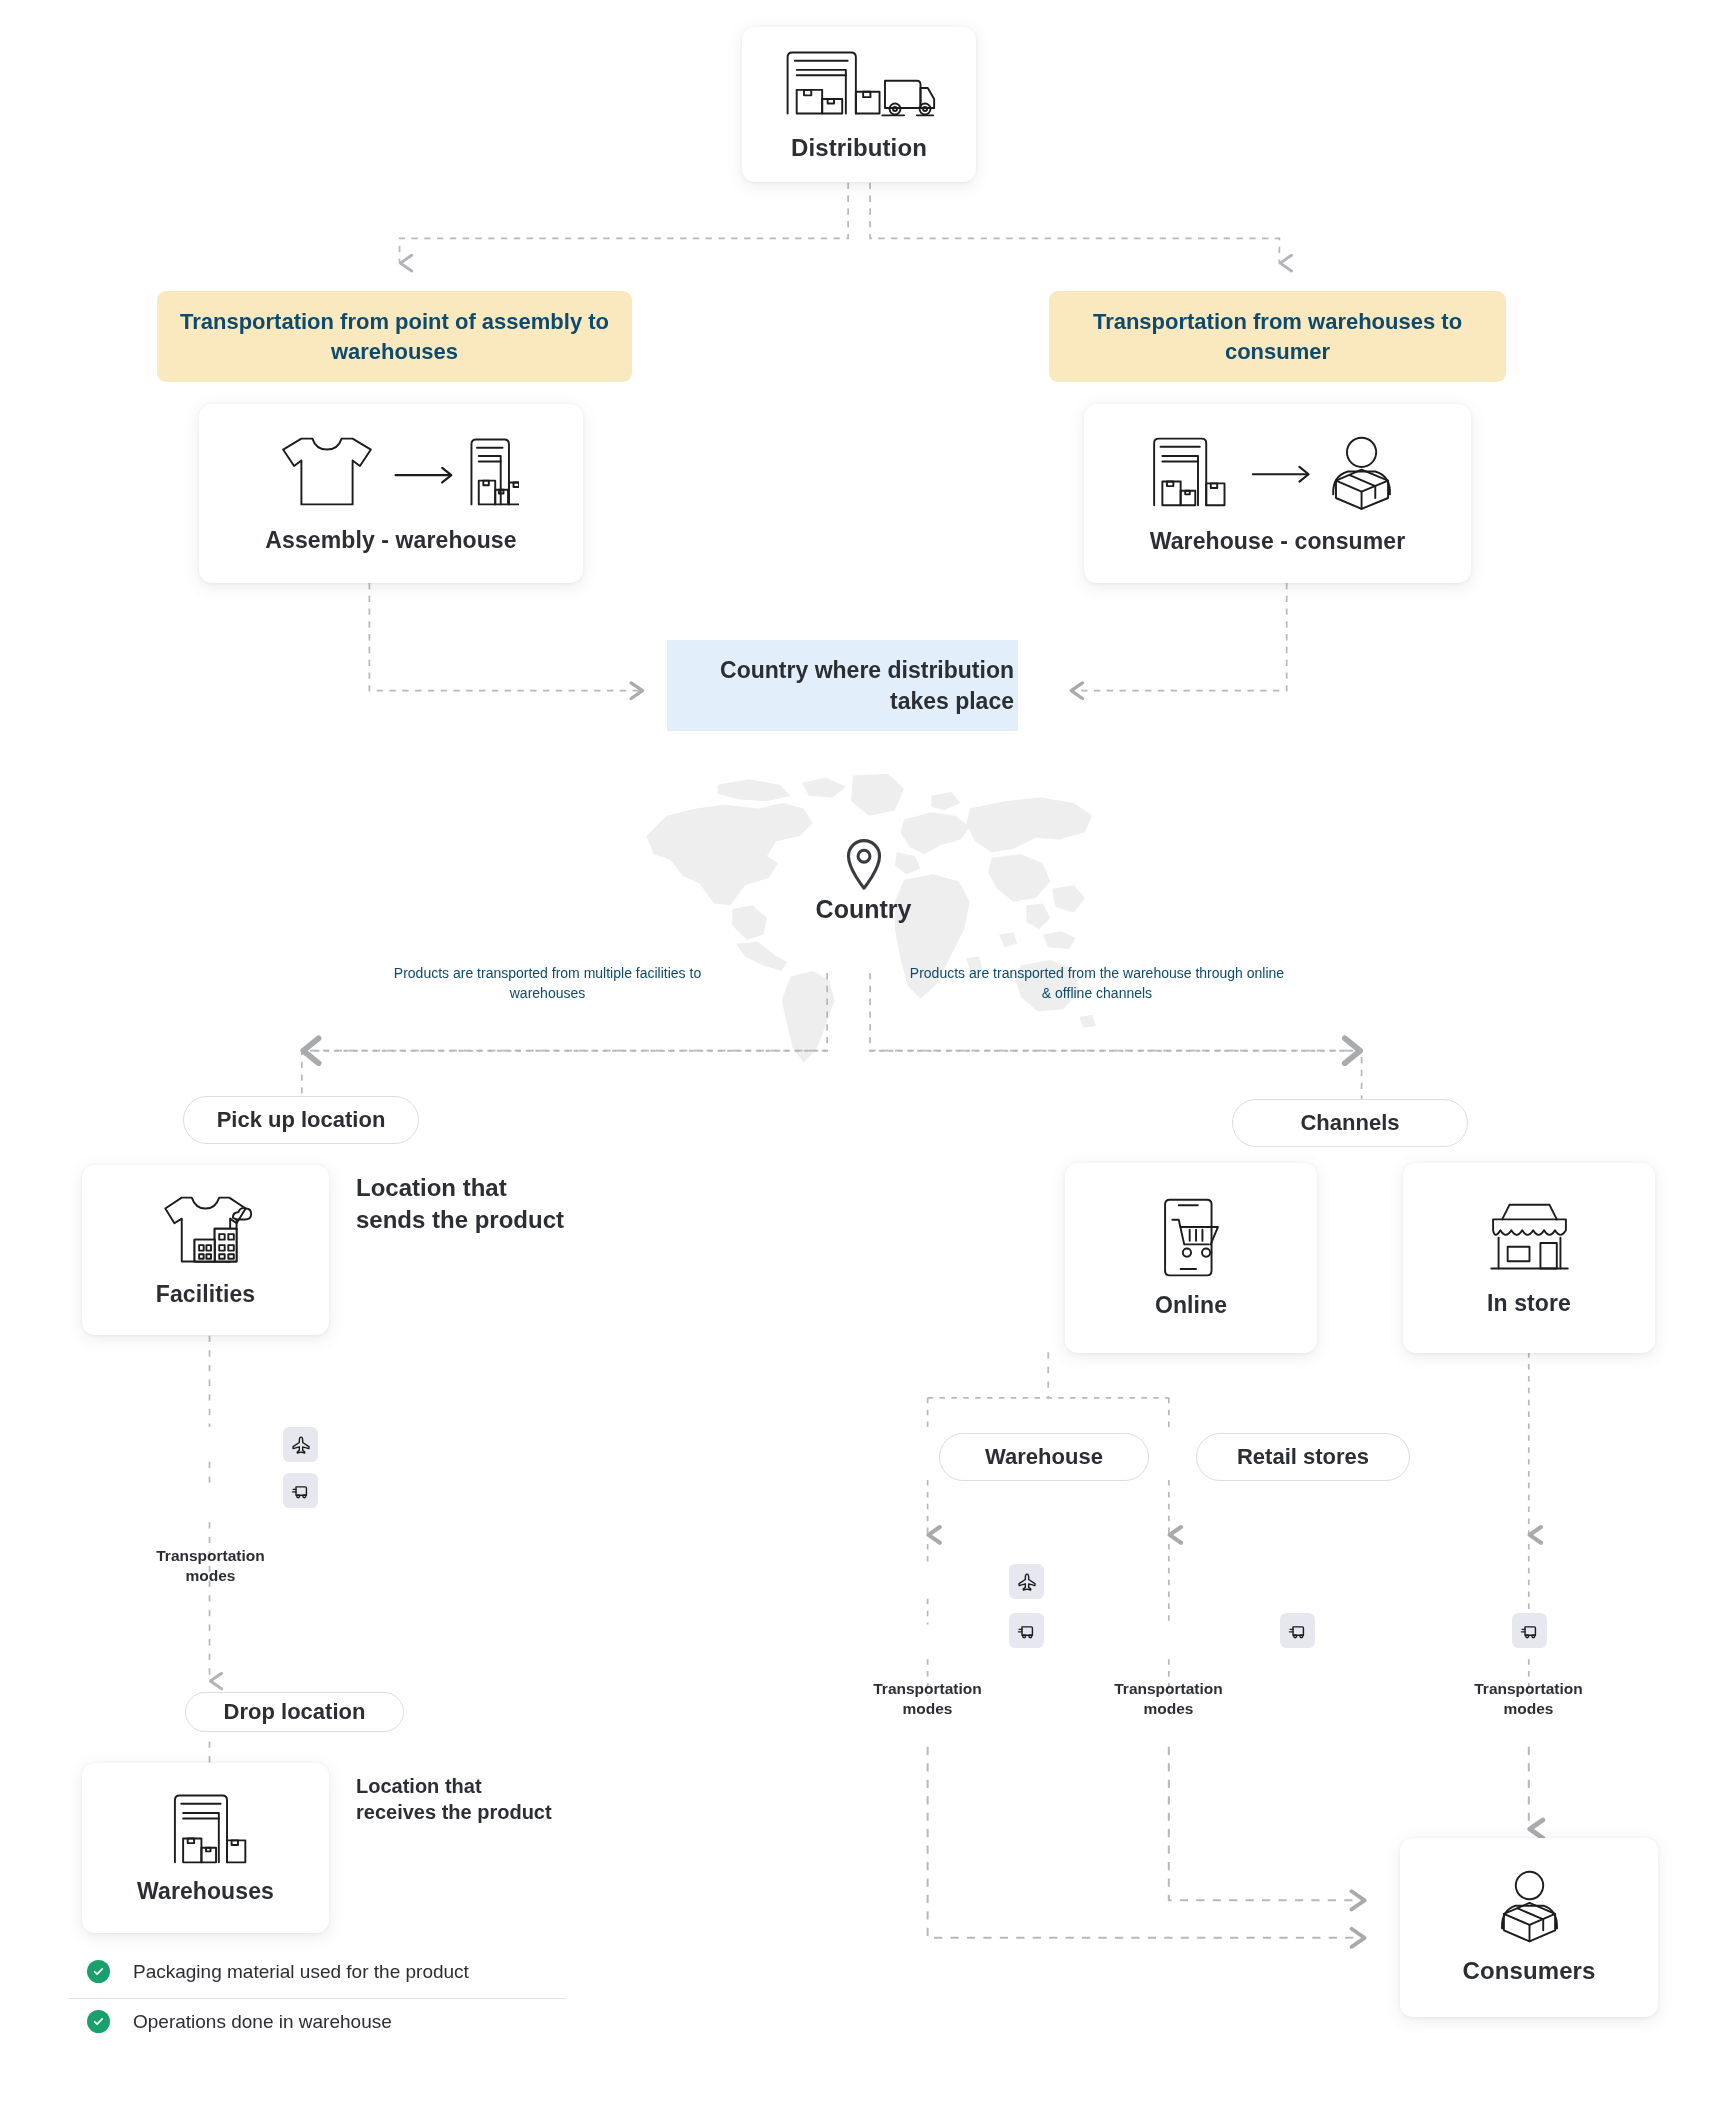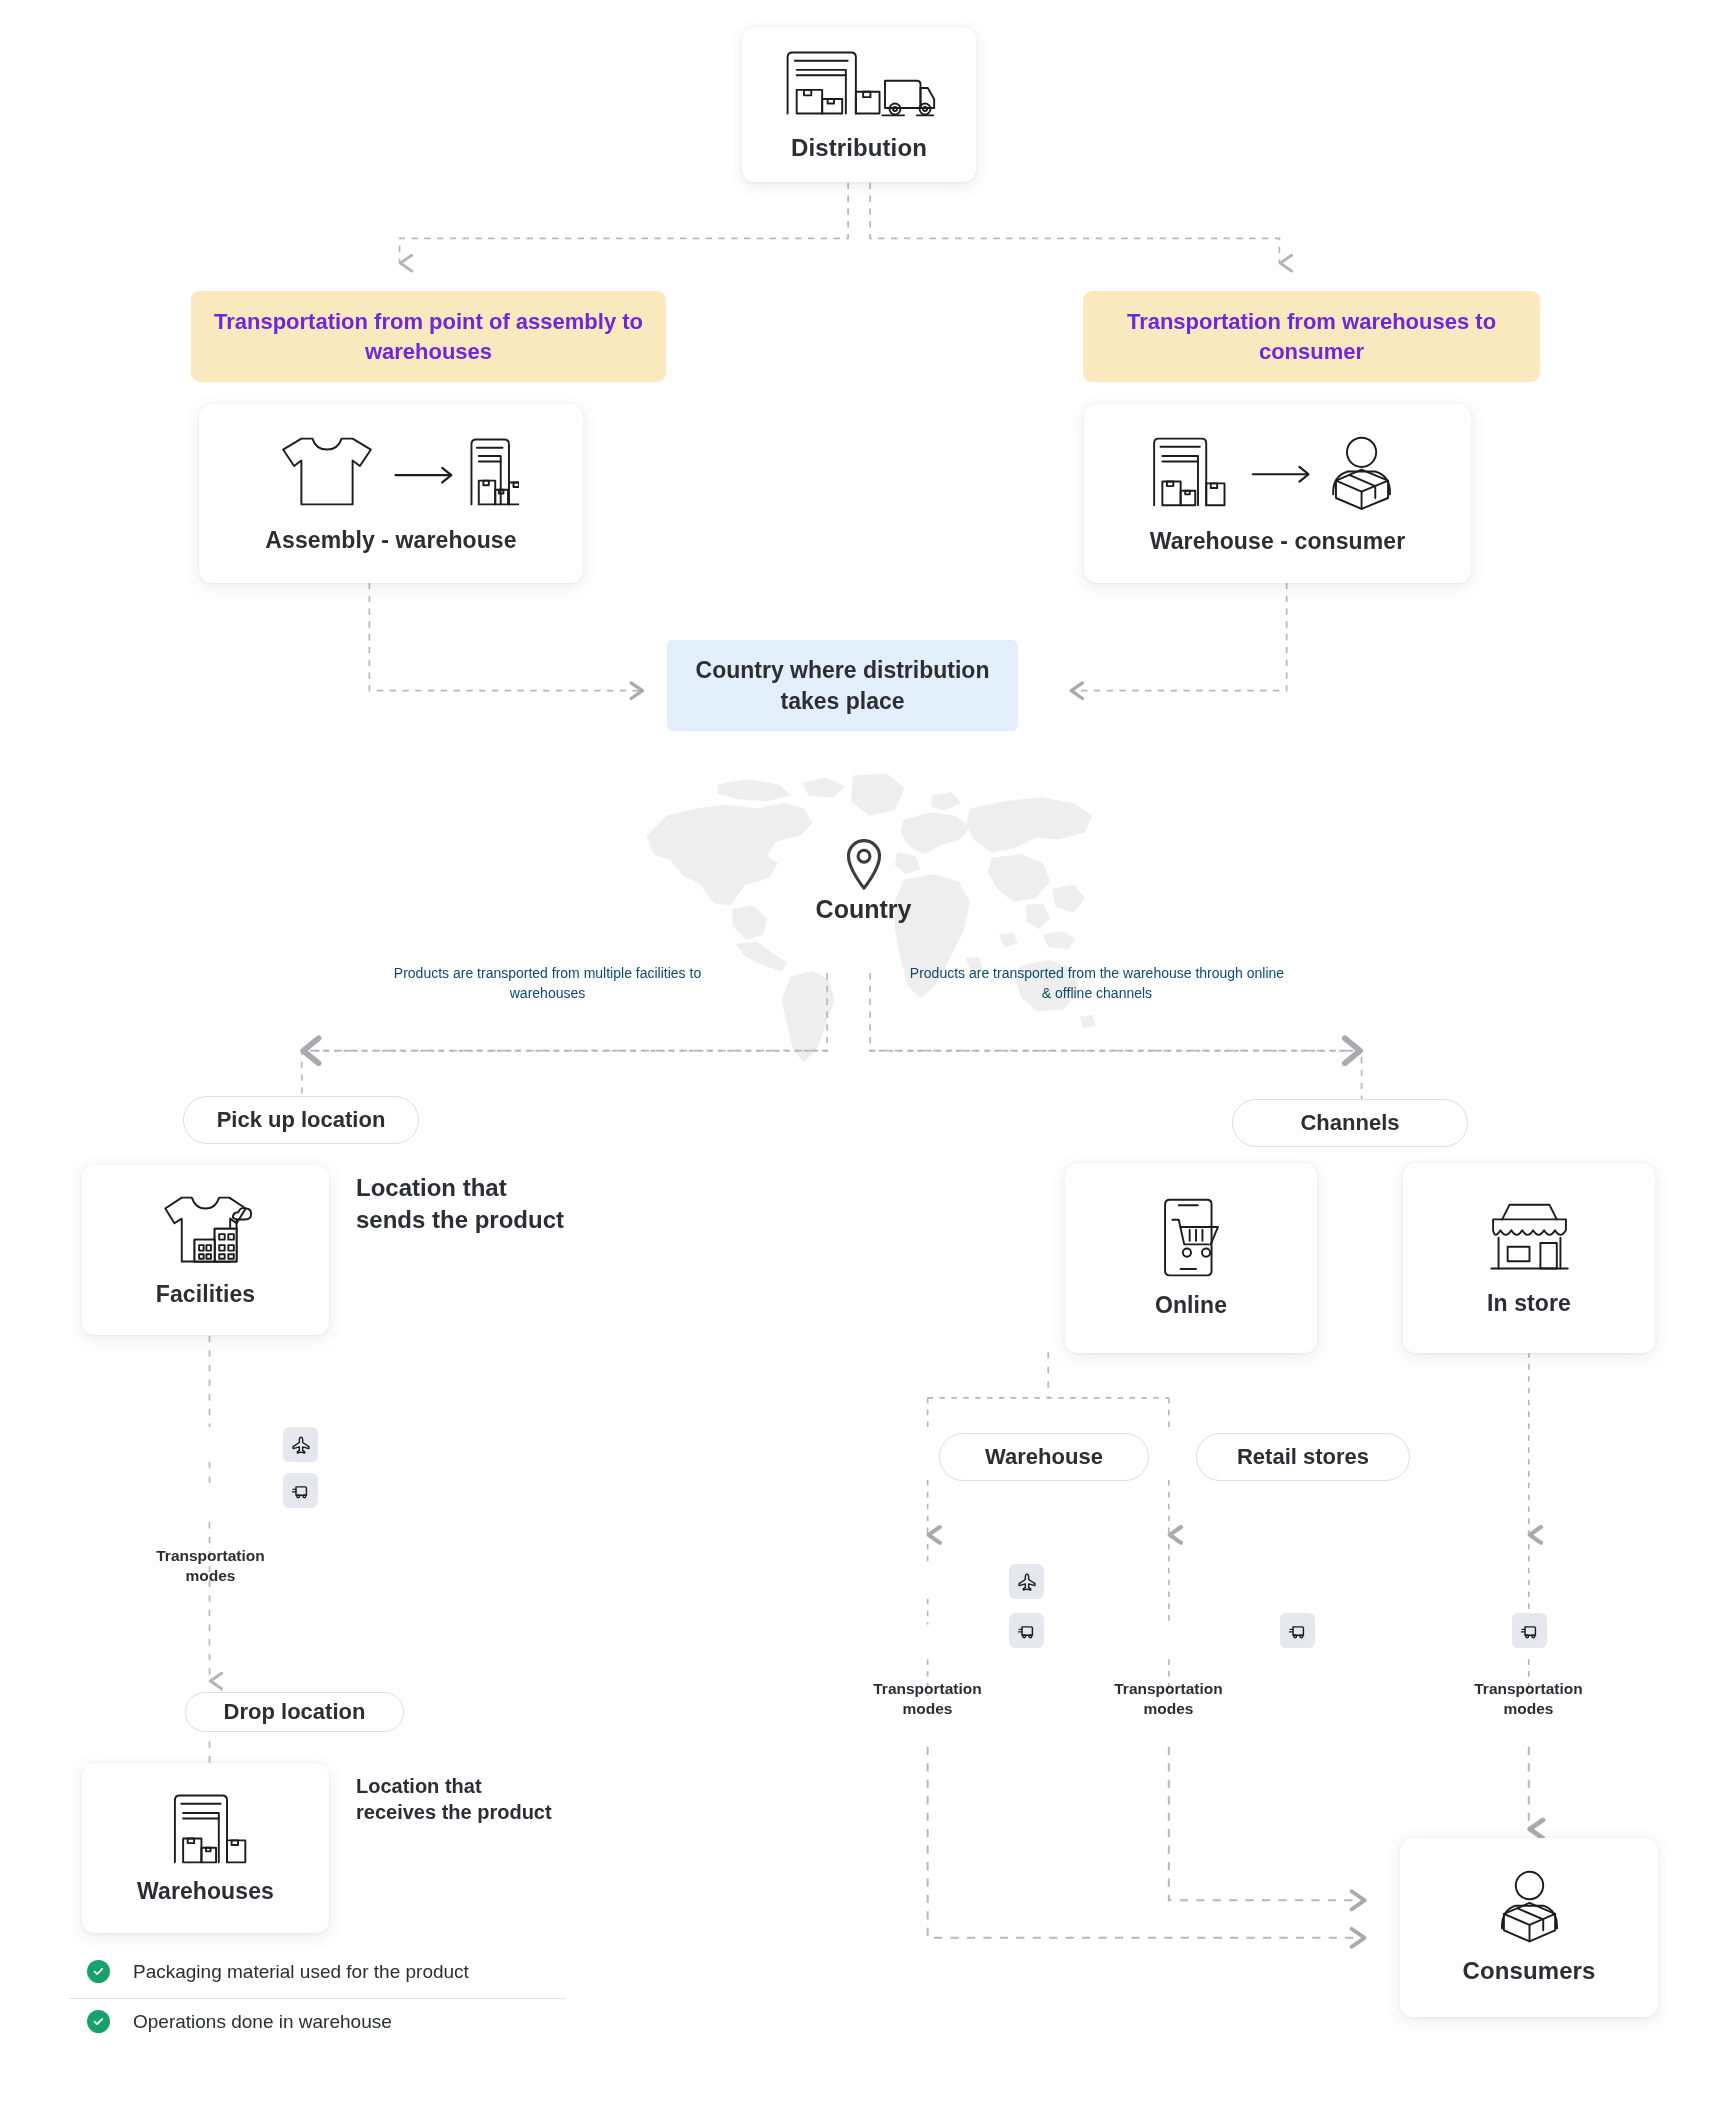--- a/index.html
+++ b/index.html
@@ -32,36 +32,35 @@
   .iconwrap { display:flex; align-items:center; justify-content:center; }
 
   
   .banner {
     position: absolute;
     background: #fae9bf;
     border-radius: 9.1px;
     display: flex; align-items: center; justify-content: center;
     text-align: center;
     font-weight: bold;
-    color: #6d28d9;
+    color: #0c4a6e;
     line-height: 1.32;
     padding: 0 14.6px;
-    margin-left: 34px;
   }
   
   .bluebox {
     position: absolute;
     background: #e2eefa;
-    border-radius: 6px;
+    border-radius: 1px;
     display: flex; align-items: center; justify-content: center;
-    text-align: center;
+    text-align: right;
     font-weight: bold;
     color: #2b2e33;
     line-height: 1.32;
-    padding: 0 11px;
+    padding: 0 4px;
   }
   
   .pill {
     position: absolute;
     background: #ffffff;
     border: 1.5px solid #dcdde0;
     border-radius: 913px;
     display: flex; align-items: center; justify-content: center;
     font-weight: bold;
     color: #2b2e33;

